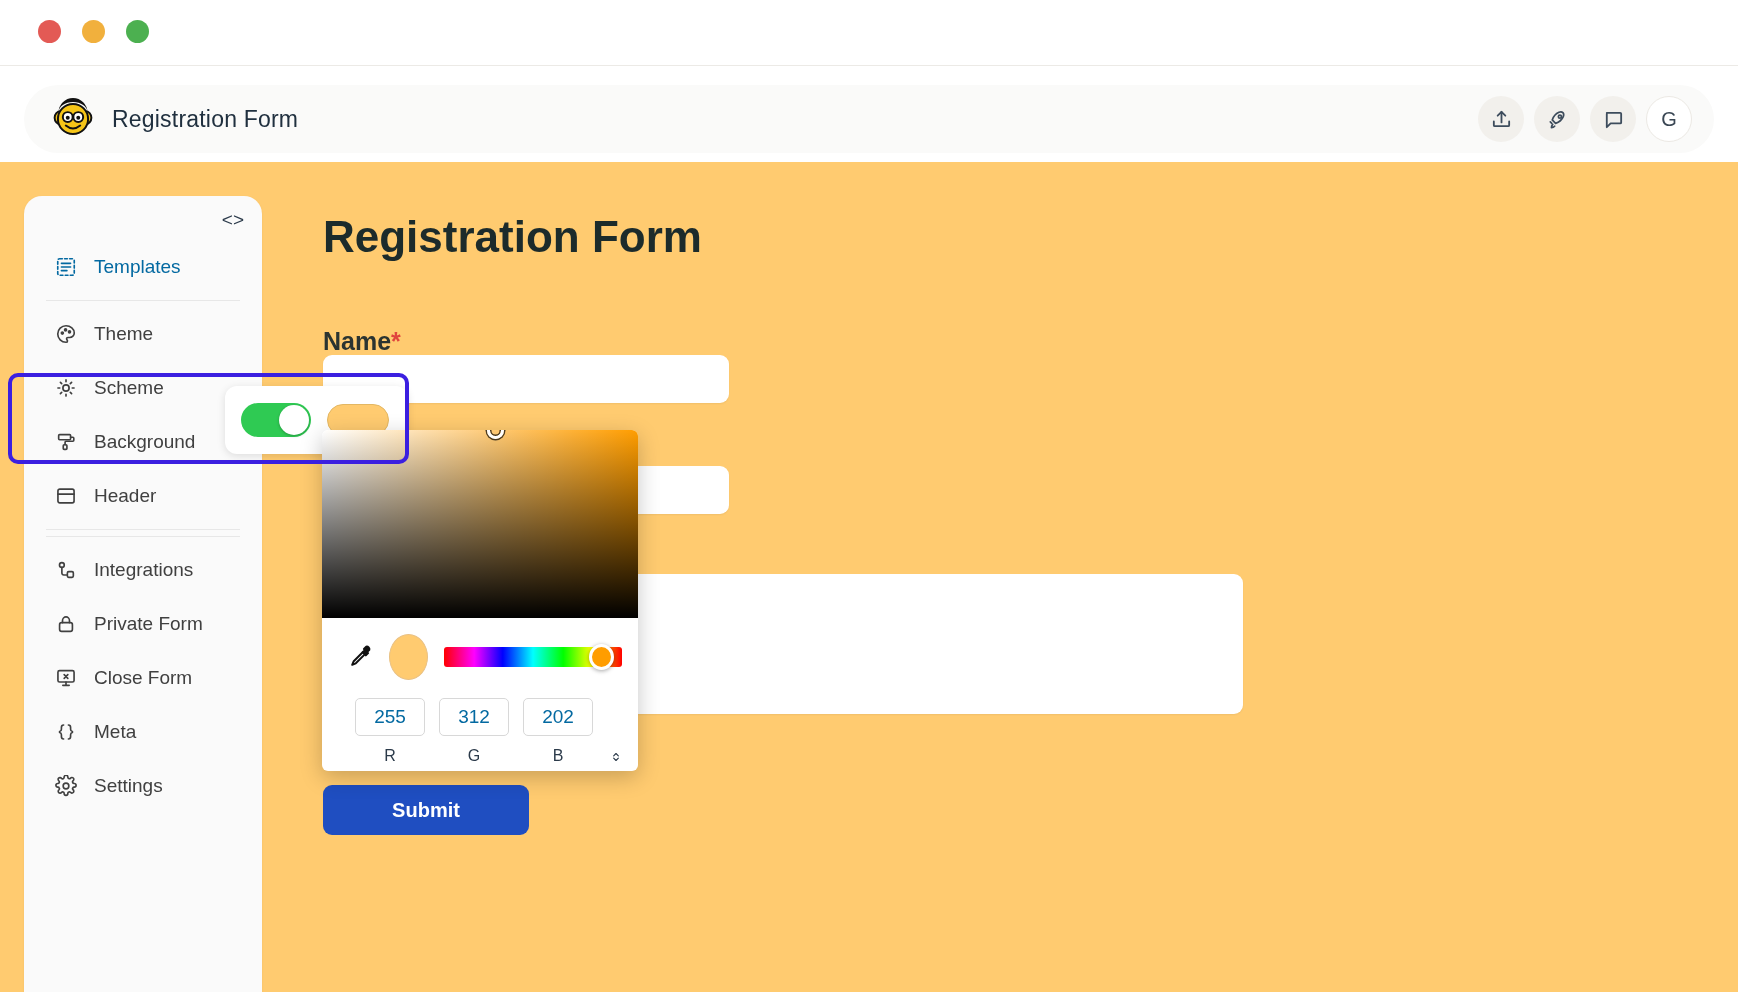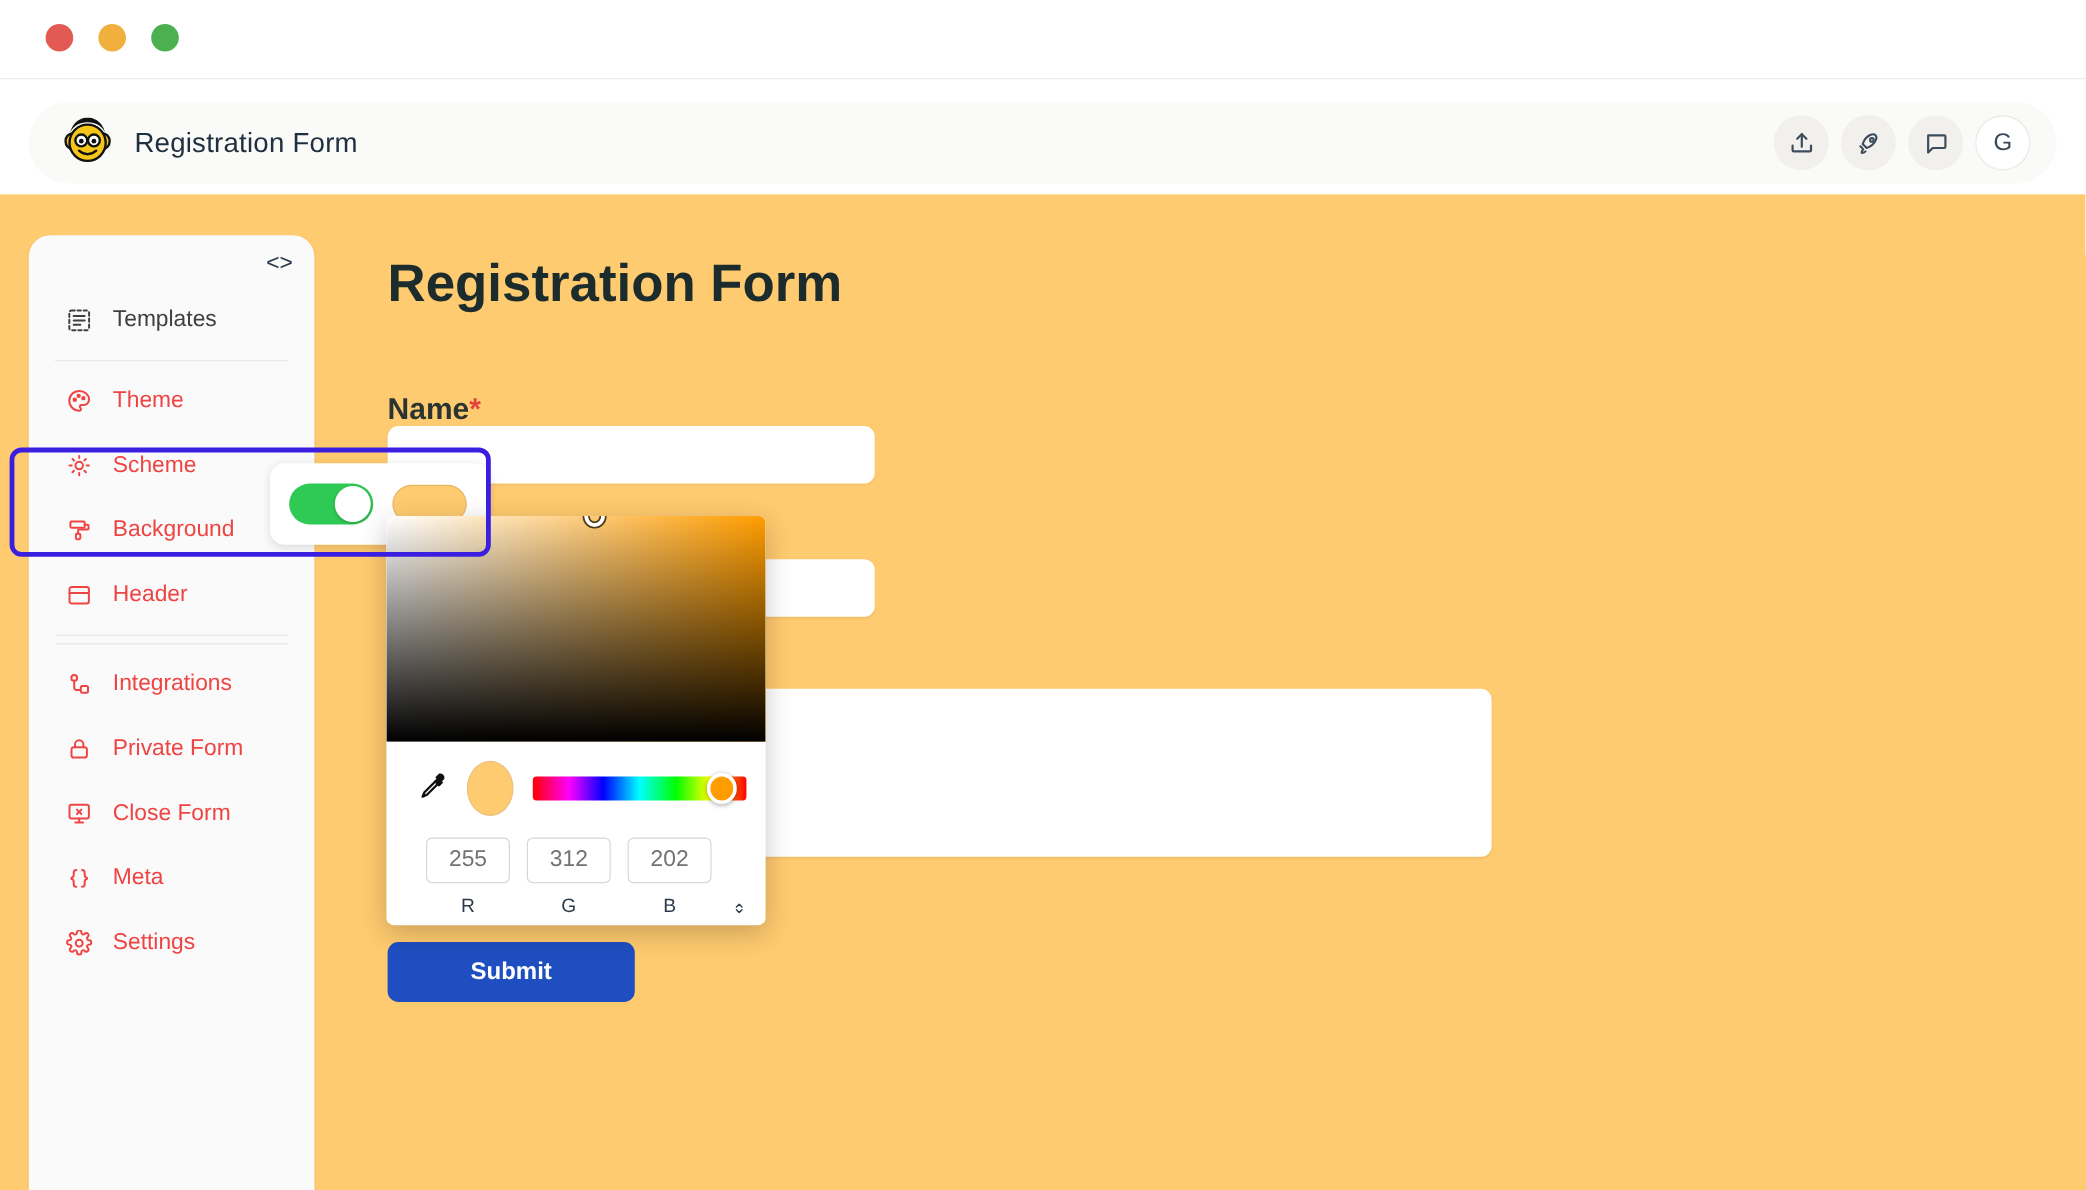--- a/index.html
+++ b/index.html
@@ -67,23 +67,23 @@
     overflow: hidden;
   }
   .code-toggle {
     position: absolute; top: 14px; right: 18px;
     font-size: 19px; color: #2b3a4a; line-height: 1;
   }
   .menu { padding-top: 44px; }
   .menu-item {
     display: flex; align-items: center; gap: 17px;
     height: 54px; padding-left: 30px;
-    font-size: 19px; color: #ef4444;
-  }
-  .menu-item.muted { color: #404040; }
+    font-size: 19px; color: #404040;
+  }
+  .menu-item.muted { color: #0369a1; }
   .menu-item .mi-icon {
     width: 23px; height: 23px; flex: 0 0 23px;
     display: flex; align-items: center; justify-content: center;
   }
   .menu-item .mi-icon svg { width: 22px; height: 22px; }
   .mdiv { height: 1px; background: #e7e7e7; margin: 6px 22px; }
 
   
   .form-title {
     position: absolute; top: 212px; left: 323px;
@@ -181,21 +181,21 @@
     background: #ff9d00; border: 3px solid #ffffff;
     box-shadow: 0 1px 4px rgba(0,0,0,.35);
   }
   .cp-inputs {
     display: flex; gap: 14px; padding: 18px 0 0 33px; align-items: flex-start;
   }
   .cp-cell { width: 70px; }
   .cp-num {
     width: 70px; height: 38px; border: 1px solid #d8d8d8; border-radius: 5px;
     display: flex; align-items: center; justify-content: center;
-    font-size: 19px; color: #737373; background: #ffffff;
+    font-size: 19px; color: #0369a1; background: #ffffff;
   }
   .cp-lbl {
     text-align: center; font-size: 16px; color: #2b3a4a; padding-top: 11px;
   }
   .cp-stepper {
     width: 18px; padding-top: 50px; display: flex;
     align-items: center; justify-content: center;
     font-size: 17px; color: #2b3a4a; line-height: 1;
   }
 </style>

